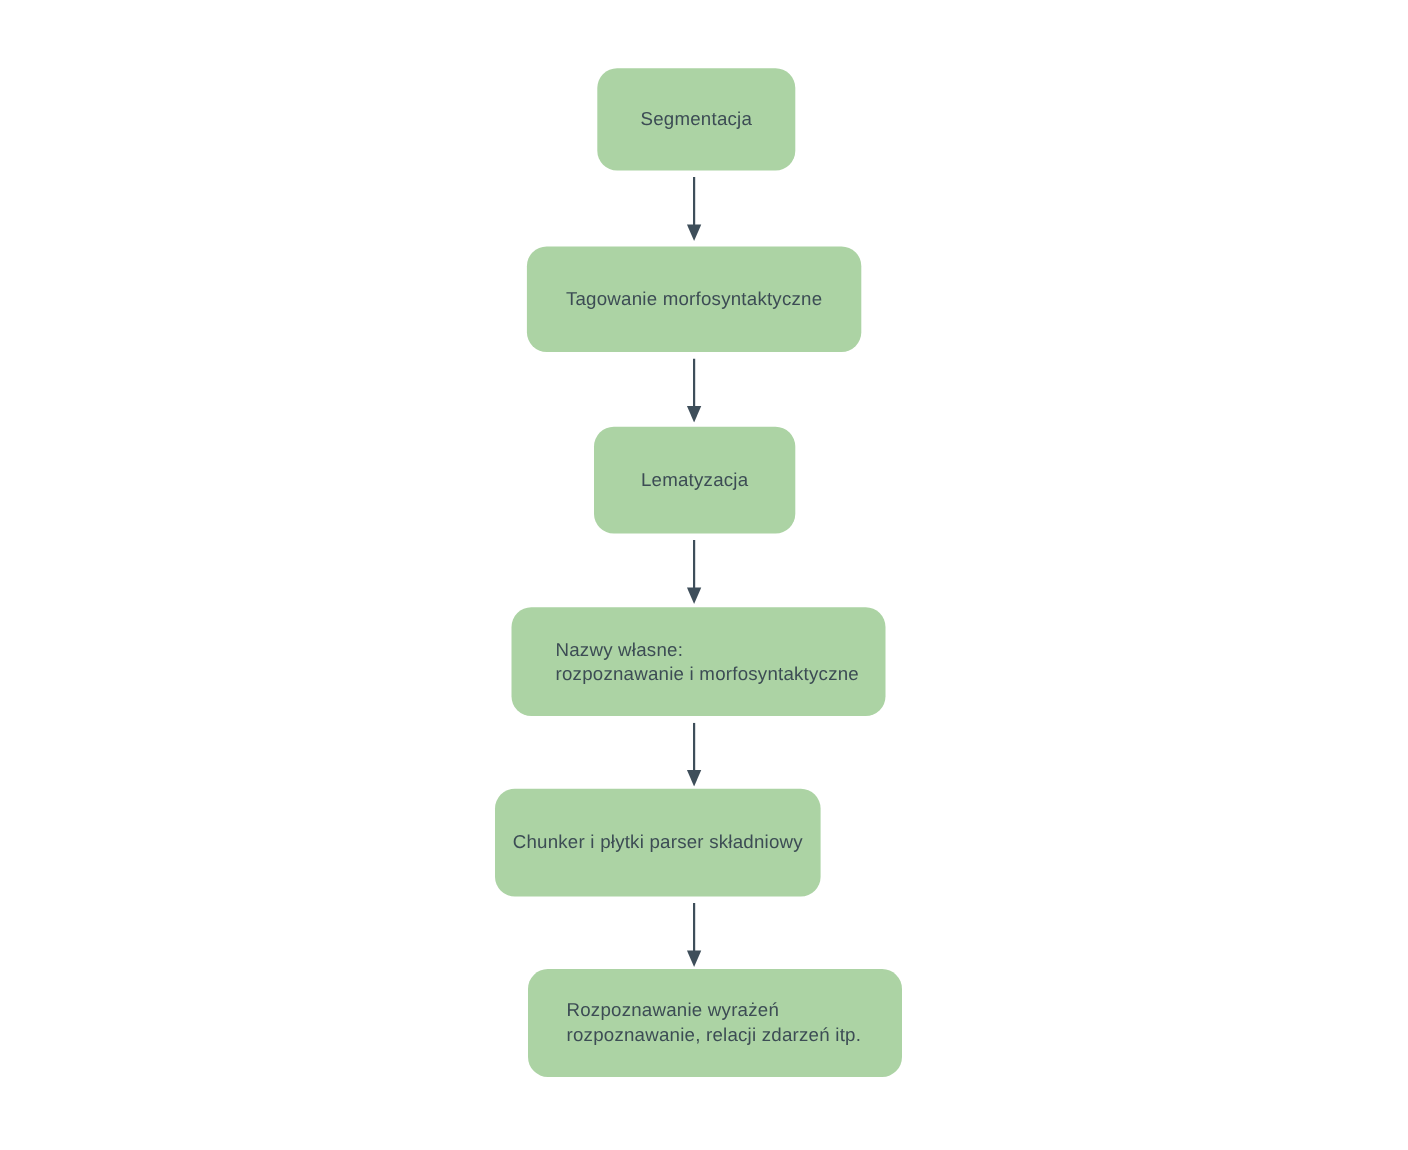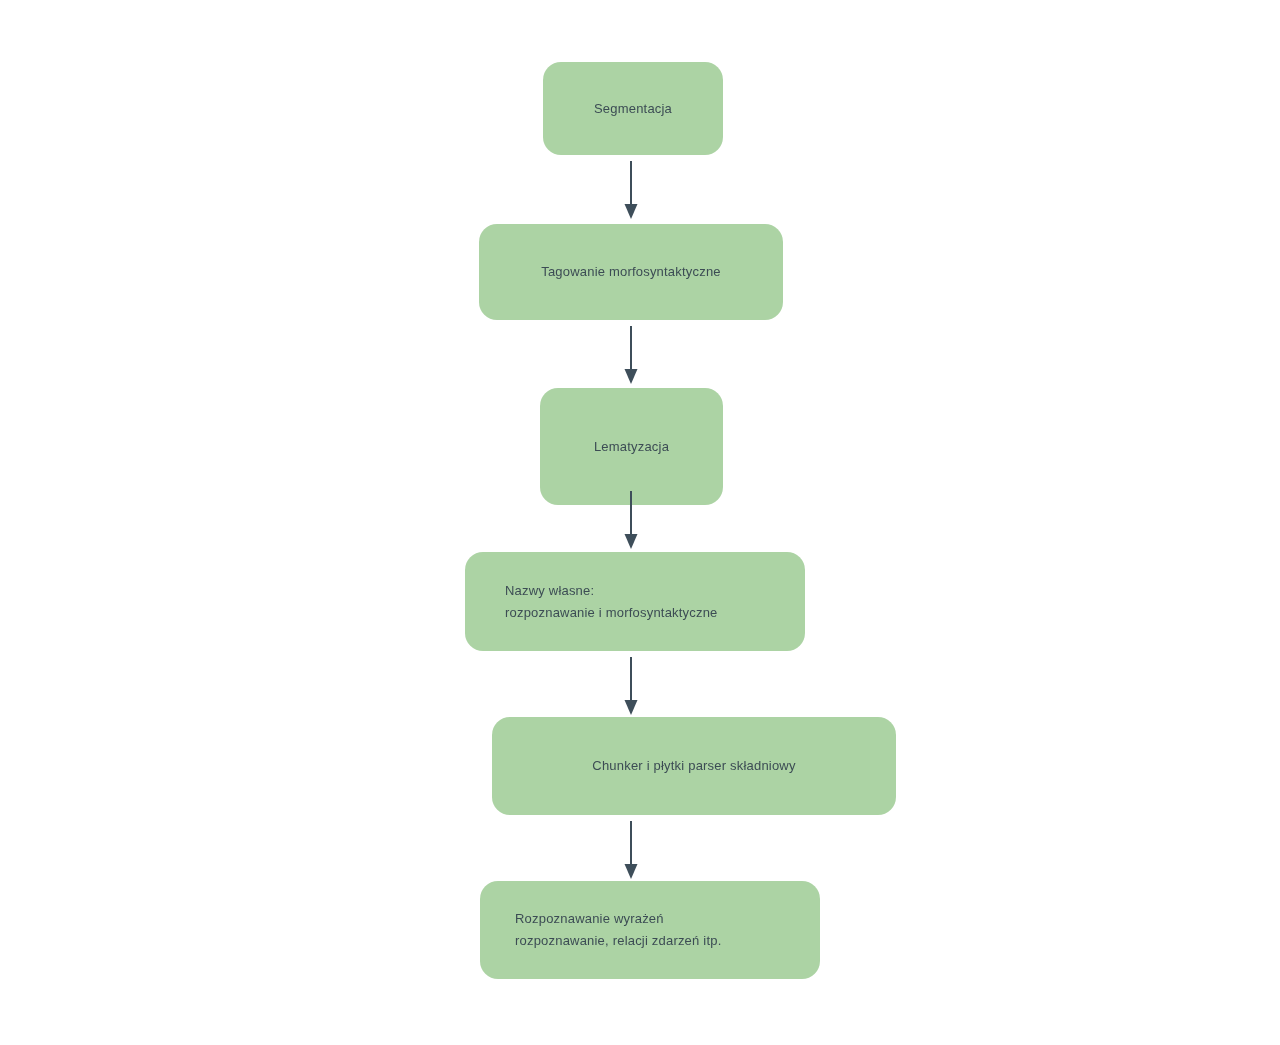--- a/index.html
+++ b/index.html
@@ -22,34 +22,34 @@
     position: absolute;
     box-sizing: border-box;
     background: var(--fill);
     border-radius: 18px;
     display: flex;
     flex-direction: column;
     justify-content: center;
     align-items: center;
     text-align: center;
     color: var(--text);
-    font-size: 13px;
+    font-size: 17px;
     line-height: 22px;
     letter-spacing: 0.2px;
   }
   .node--left {
     align-items: flex-start;
     text-align: left;
   }
   .node span { display: block; }
   .n1 { left: 543px; top: 62px;  width: 180px; height: 93px; }
   .n2 { left: 479px; top: 224px; width: 304px; height: 96px; }
-  .n3 { left: 540px; top: 388px; width: 183px; height: 117px; }
+  .n3 { left: 540px; top: 388px; width: 183px; height: 97px; }
   .n4 { left: 465px; top: 552px; width: 340px; height: 99px; padding-left: 40px; padding-right: 12px; }
-  .n5 { left: 492px; top: 717px; width: 404px; height: 98px; }
+  .n5 { left: 450px; top: 717px; width: 296px; height: 98px; }
   .n6 { left: 480px; top: 881px; width: 340px; height: 98px; padding-left: 35px; padding-right: 12px; }
   .arrow {
     position: absolute;
     left: 623px;
     width: 16px;
     height: 58px;
     color: var(--arrow);
   }
   .a1 { top: 161px; }
   .a2 { top: 326px; }

